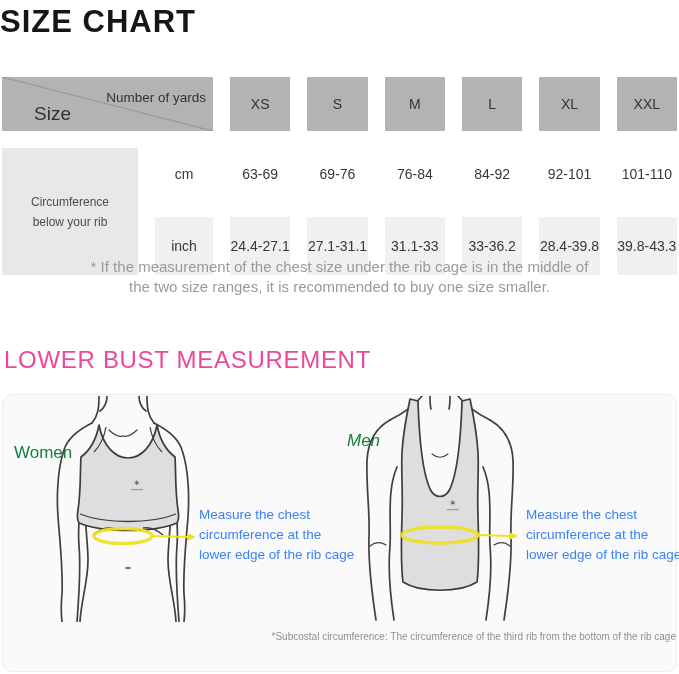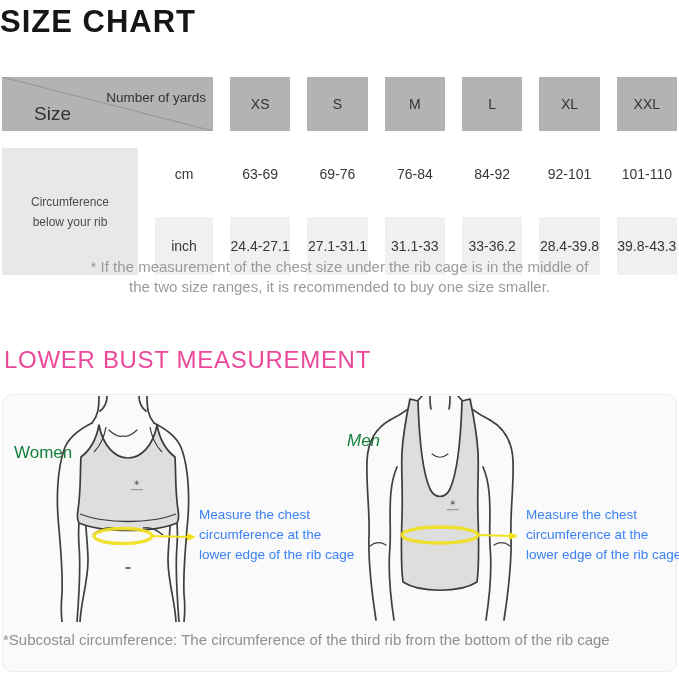--- a/index.html
+++ b/index.html
@@ -54,22 +54,22 @@
   .torso{ position:absolute; top:1px; }
   .torso.women{ left:50px; width:150px; height:226px; }
   .torso.men{ left:357px; width:180px; height:226px; }
   .instruction{
     position:absolute; width:175px; font-size:13.5px; line-height:20px;
     color:#3b82f6; white-space:pre-line;
   }
   .instruction.women{ left:196px; top:110px; }
   .instruction.men{ left:523px; top:110px; }
   .panel-footnote{
-    position:absolute; top:236px; left:0; right:0; text-align:left;
-    font-size:15px; color:#8f8f8f;
+    position:absolute; top:236px; left:0; right:0; text-align:right;
+    font-size:10px; color:#8f8f8f;
   }
 </style>
 </head>
 <body>
 
 <div class="canvas">
 
   <div class="page-title">SIZE CHART</div>
 
   <div class="size-table">

